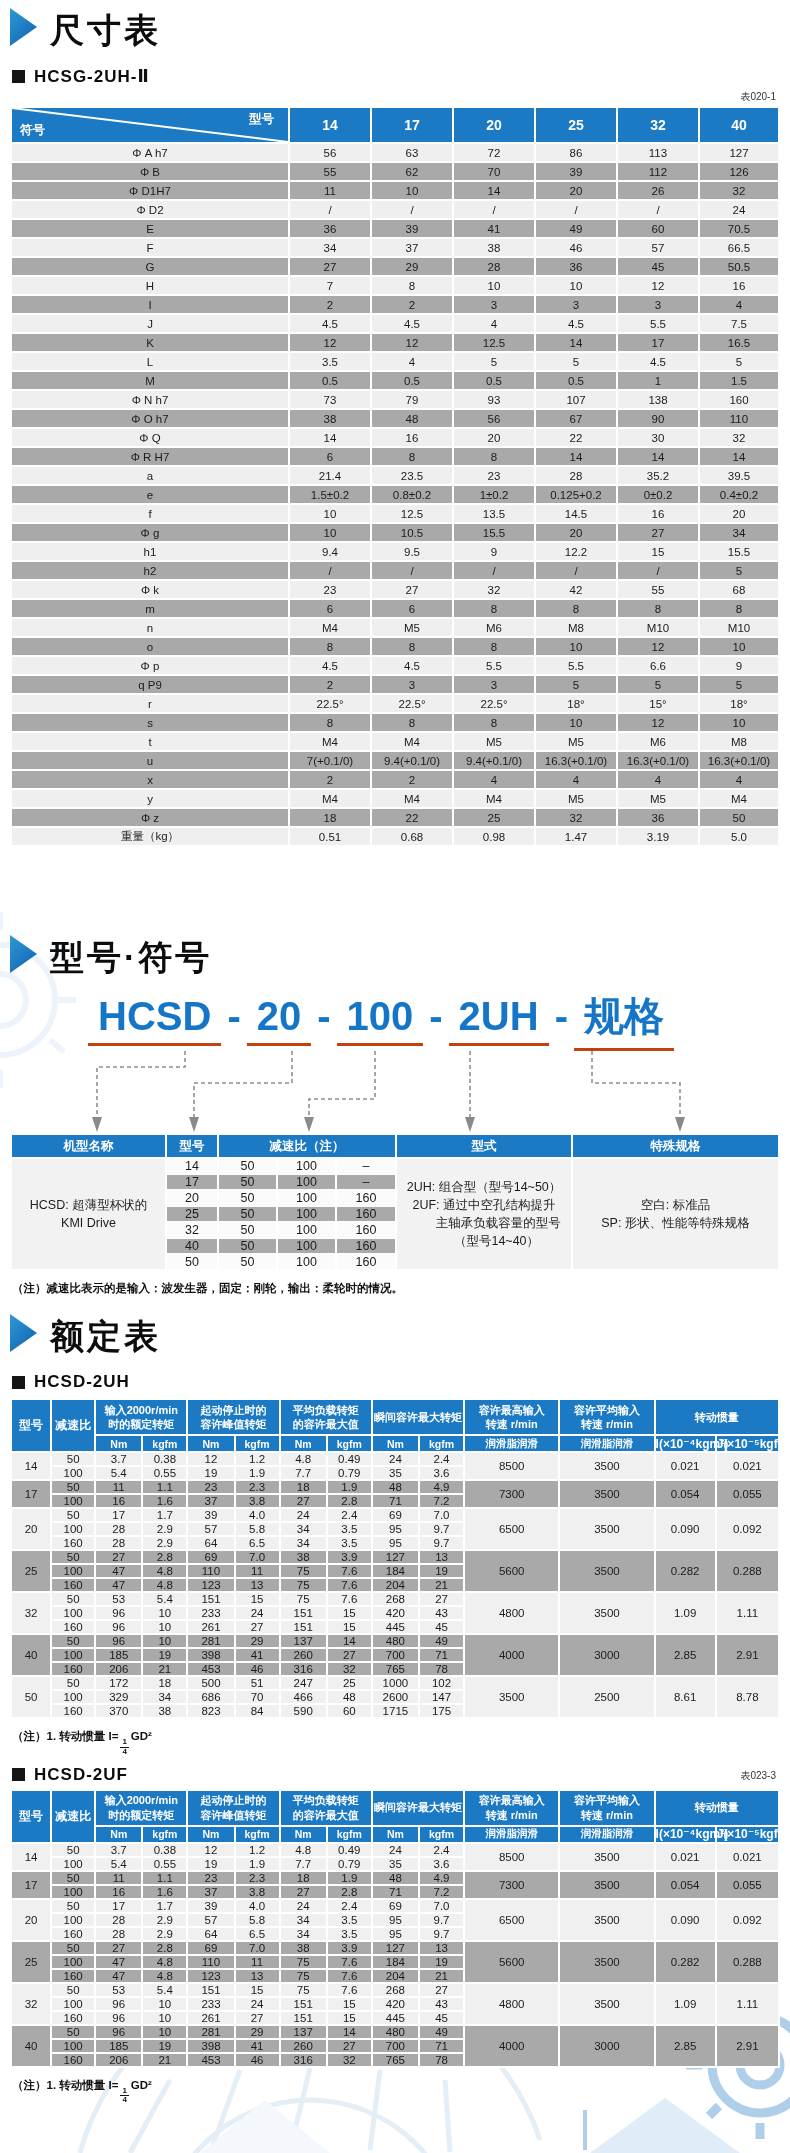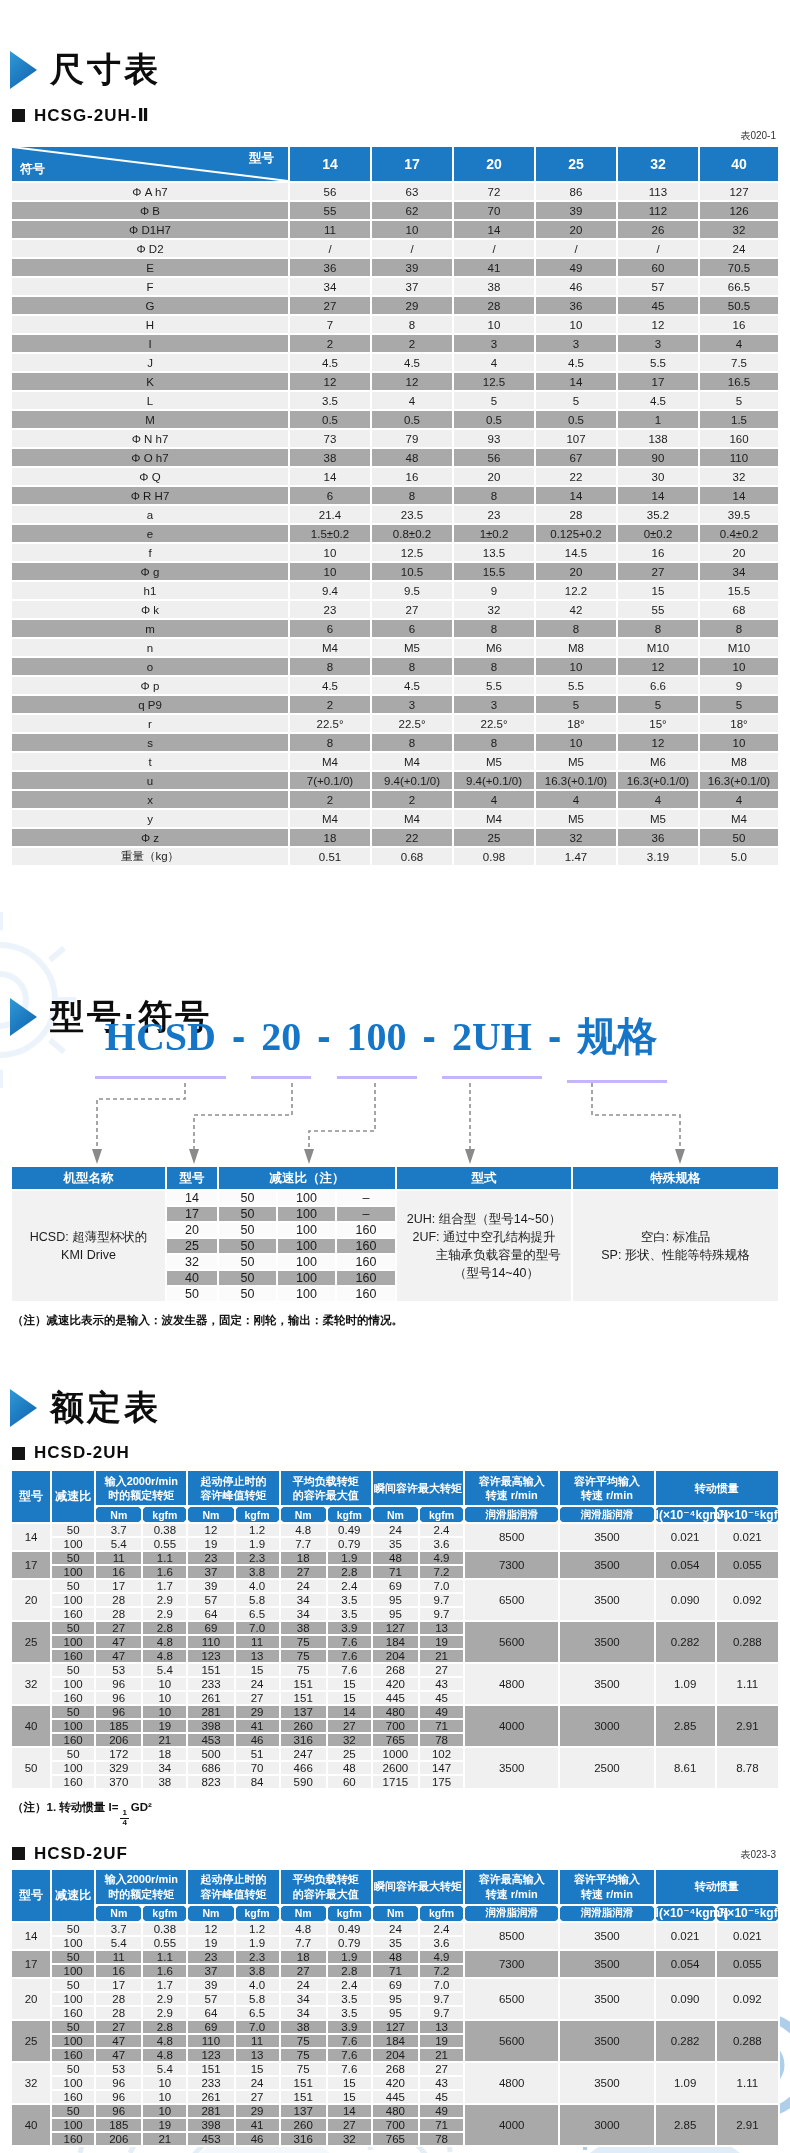--- a/index.html
+++ b/index.html
@@ -3,31 +3,31 @@
 <meta charset="utf-8">
 <style>
   * { box-sizing: border-box; margin: 0; padding: 0; }
   html, body { background: #fff; }
   body { width: 790px; font-family: "Liberation Sans", "DejaVu Sans", sans-serif; color: #222; }
   .page { position: relative; width: 790px; height: 2153px; background: #fff; overflow: hidden; }
   .content { position: relative; z-index: 1; }
   .watermark { position: absolute; z-index: 0; }
 
   
-  .sec-head { display: flex; align-items: center; gap: 13px; margin-left: 10px; margin-top: 39px; }
+  .sec-head { display: flex; gap: 13px; margin-left: 10px; }
   .tri-icon { width: 27px; height: 38px; background: linear-gradient(135deg, #2f9ad6, #0f5fae);
               clip-path: polygon(0 0, 100% 50%, 0 100%); flex: 0 0 auto; }
   .sec-title { font-size: 34px; font-weight: bold; color: #0d0d0d; letter-spacing: 3px; }
 
   .subhead { display: flex; align-items: center; gap: 9px; margin: 12px 0 0 12px;
              font-weight: bold; font-size: 17px; color: #0d0d0d; letter-spacing: 1px; }
   .sq-icon { width: 13px; height: 13px; background: #141414; flex: 0 0 auto; }
   .tbl-label { text-align: right; font-size: 10px; color: #333; margin: 3px 14px 2px 0; }
   .subhead-row { display: flex; justify-content: space-between; align-items: flex-end; margin-top: 8px; }
-  .subhead-row .subhead { margin-top: 8px; }
+  .subhead-row .subhead { margin-top: 0; }
 
   
   table.dim { border-collapse: collapse; table-layout: fixed; width: 768px; margin: 0 0 0 10px; }
   table.dim th, table.dim td { border: 2px solid #fff; text-align: center; padding: 0; }
   table.dim thead th { background: #1b7ac3; color: #fff; font-weight: bold; font-size: 14px; height: 36px; }
   table.dim td { font-size: 11.5px; height: 19px; color: #1c1c1c; }
   table.dim tr.light td { background: #efefef; }
   table.dim tr.dark td { background: #a9a9a9; }
   .corner { position: relative; }
   .corner svg { position: absolute; inset: 0; width: 100%; height: 100%; display: block; }
@@ -37,21 +37,21 @@
   
   .sec2-head { position: relative; height: 58px; margin-top: 78px; }
   .sec2-head .sec-head { position: absolute; top: 10px; left: 0; }
   .pill { position: absolute; left: 258px; top: 0; width: 286px; height: 54px; border-radius: 27px;
           background: linear-gradient(100deg, #3cc0ef 0%, #1787d2 55%, #0c60b2 100%);
           color: #fff; font-size: 25px; font-weight: bold; display: flex; align-items: center;
           justify-content: center; letter-spacing: 2px; }
   .model-code { display: flex; justify-content: center; align-items: baseline; gap: 4px;
                 margin-top: 6px; color: #1576c8; font-weight: bold; font-size: 40px;
                 transform: translateX(-14px); }
-  .model-code .seg { border-bottom: 3px solid #c4b5fd; padding: 0 10px 16px; font-family: Liberation Serif, serif; }
+  .model-code .seg { border-bottom: 3px solid #c2410c; padding: 0 10px 4px; }
   .model-code .dash { padding: 0 2px; }
   .arrows { display: block; margin: 0; }
 
   table.model { border-collapse: collapse; table-layout: fixed; width: 768px; margin-left: 10px; }
   table.model th { background: #1b7ac3; color: #fff; font-size: 12.5px; font-weight: bold;
                    height: 24px; border: 2px solid #fff; }
   table.model td { border: 2px solid #fff; font-size: 12.5px; text-align: center; height: 13px;
                    padding: 0 2px; color: #1c1c1c; }
   table.model tr.mlight td.mmodel, table.model tr.mlight td.mratio { background: #fbfbfb; }
   table.model tr.mdark td.mmodel, table.model tr.mdark td.mratio { background: #a9a9a9; }
@@ -63,21 +63,21 @@
   .frac { display: inline-flex; flex-direction: column; align-items: center; vertical-align: -4px;
           font-size: 8px; line-height: 1.1; margin: 0 2px; }
   .frac .fn { border-bottom: 1px solid #111; padding: 0 2px; }
 
   
   table.rating { border-collapse: collapse; table-layout: fixed; width: 770px; margin-left: 10px; }
   table.rating th { background: #1b7ac3; color: #fff; border: 2px solid #fff; font-weight: bold;
                     padding: 0; }
   table.rating th.h-model, table.rating th.h-ratio { font-size: 12px; }
   table.rating th.h-grp { font-size: 11px; height: 36px; line-height: 1.3; }
-  table.rating th.h-sub { font-size: 10.5px; height: 17px; font-weight: bold; border-radius: 7px; }
+  table.rating th.h-sub { font-size: 10.5px; height: 17px; font-weight: bold; }
   table.rating th.h-sub.tiny { font-size: 12px; }
   table.rating td { border: 2px solid #fff; text-align: center; font-size: 11.5px; height: 12px;
                     padding: 0; color: #1c1c1c; }
   table.rating tr.glight td { background: #f0f0f0; }
   table.rating tr.gdark td { background: #a9a9a9; }
 
   .wm-stroke { stroke: #9cc3e4; fill: none; }
   .wm-fill { fill: #d9e8f6; }
 </style>
 </head>
@@ -344,20 +344,29 @@
           </tr>
           <tr class="light">
             <td class="sym">h1</td>
             <td>9.4</td>
             <td>9.5</td>
             <td>9</td>
             <td>12.2</td>
             <td>15</td>
             <td>15.5</td>
           </tr>
+          <tr class="dark">
+            <td class="sym">h2</td>
+            <td>/</td>
+            <td>/</td>
+            <td>/</td>
+            <td>/</td>
+            <td>/</td>
+            <td>5</td>
+          </tr>
           <tr class="light">
             <td class="sym">Φ k</td>
             <td>23</td>
             <td>27</td>
             <td>32</td>
             <td>42</td>
             <td>55</td>
             <td>68</td>
           </tr>
           <tr class="dark">

